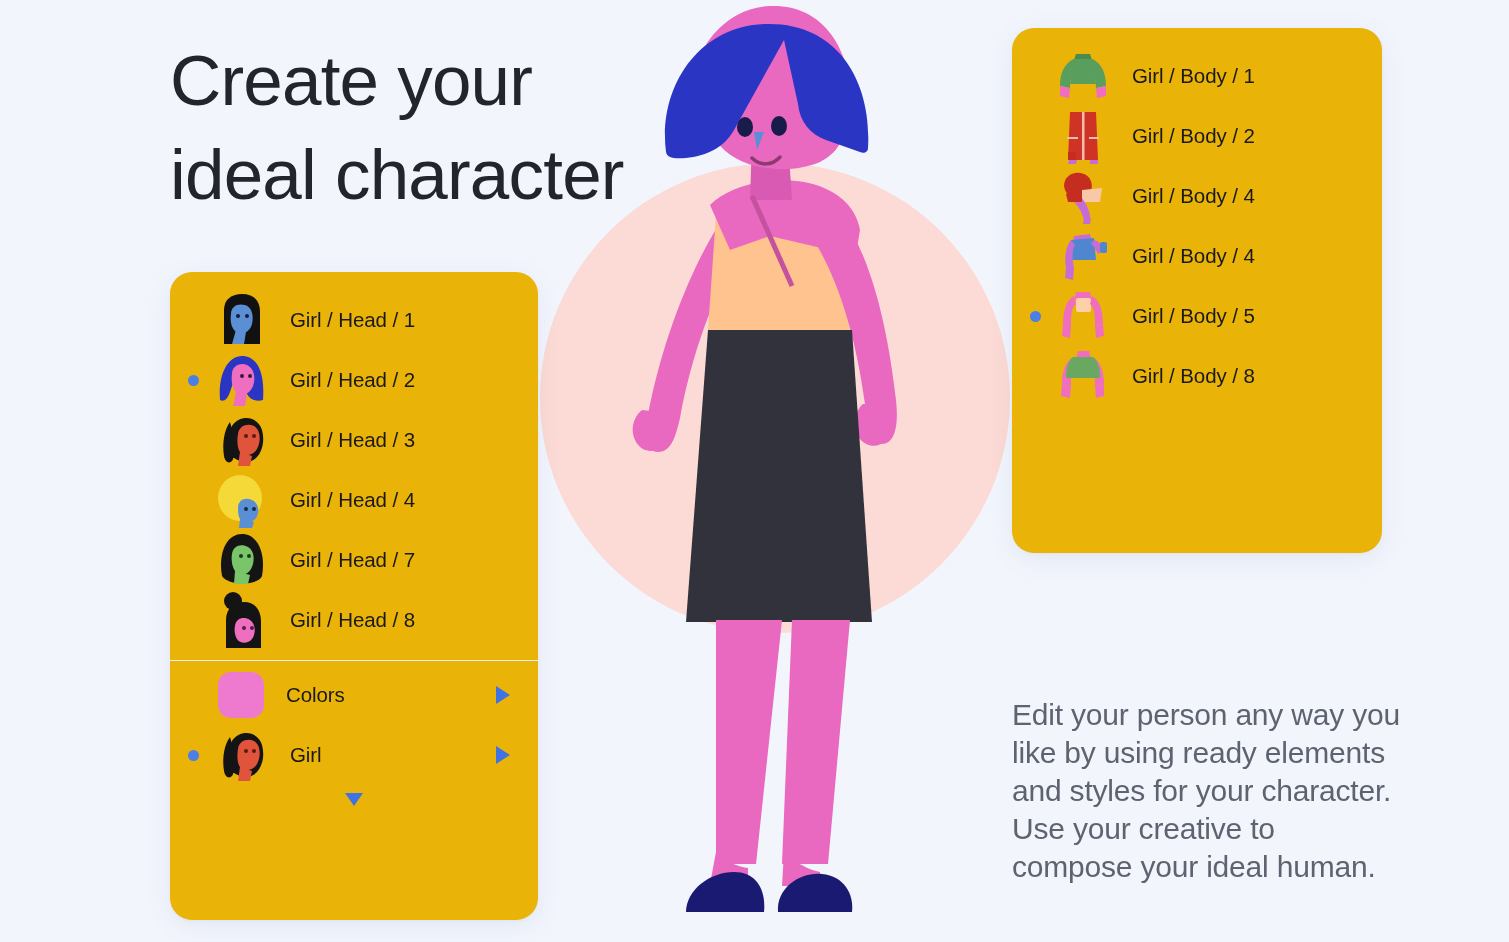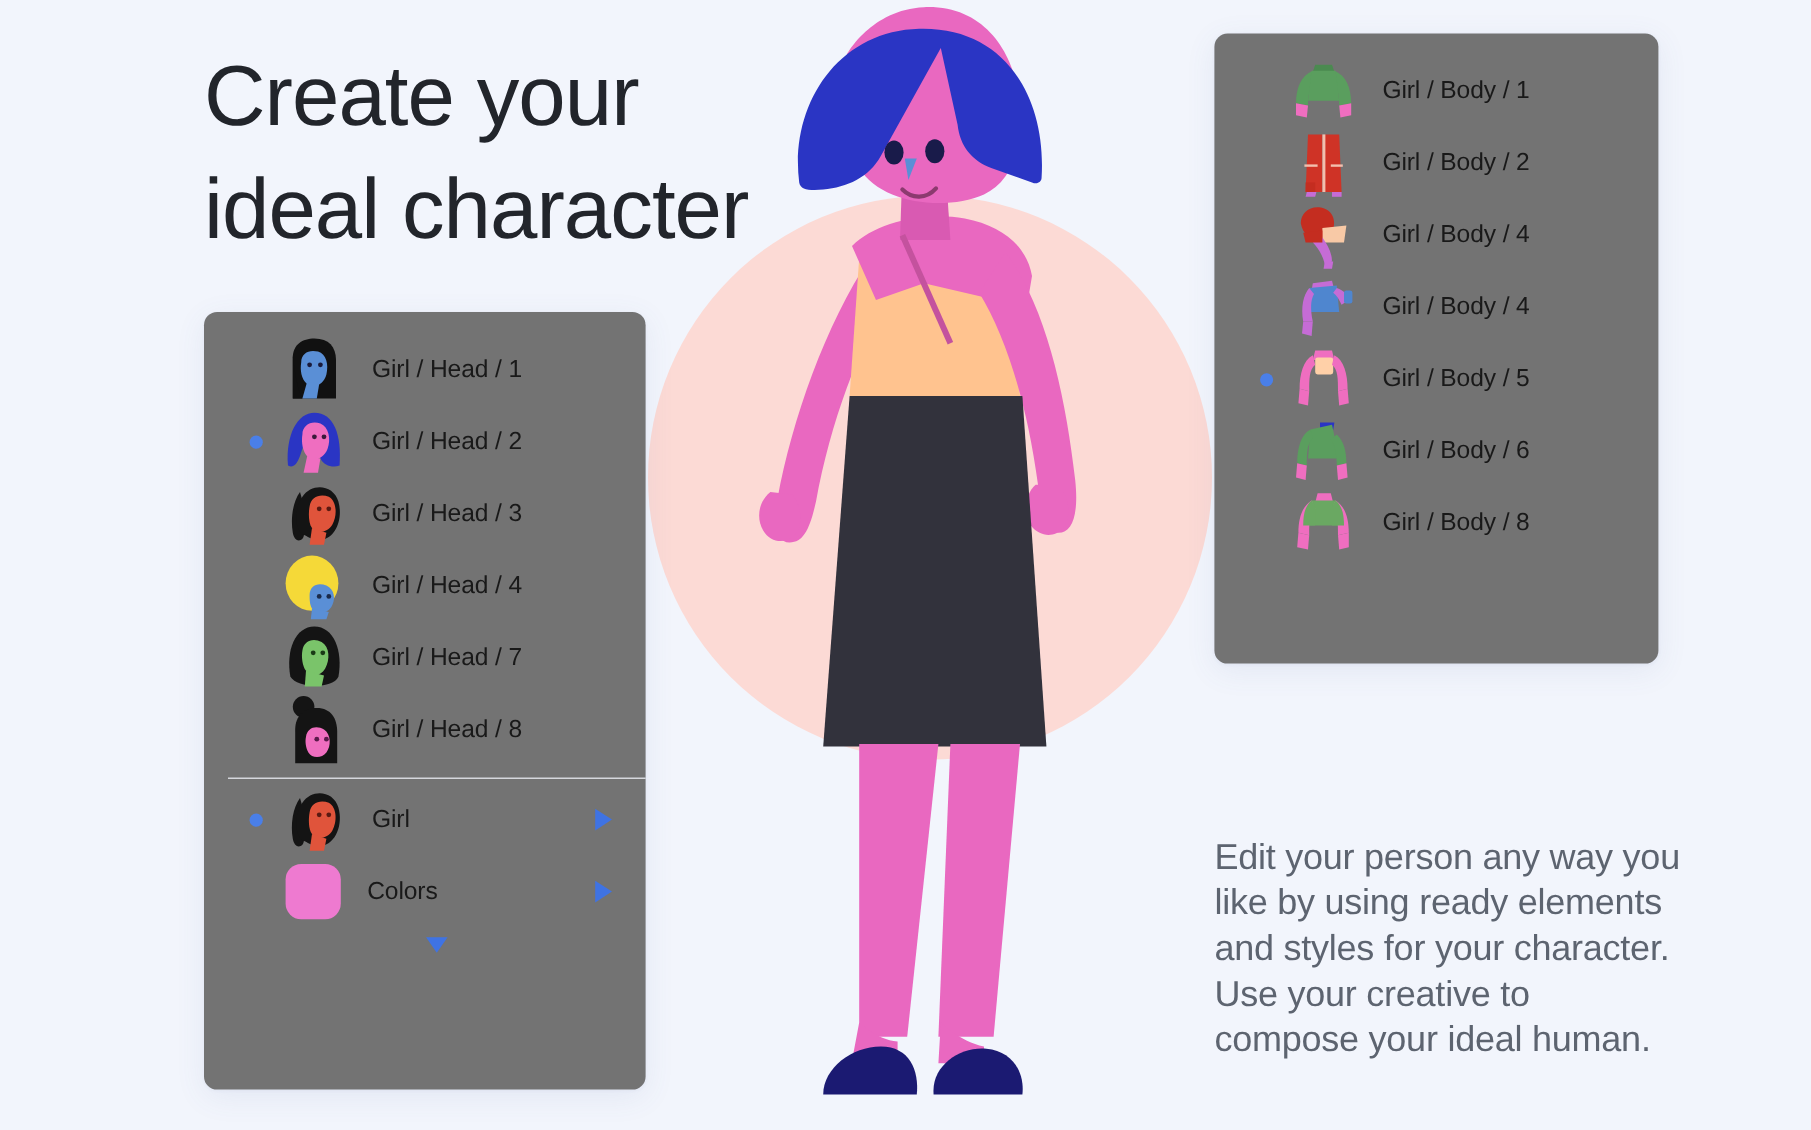--- a/index.html
+++ b/index.html
@@ -36,26 +36,25 @@
     left:20px; top:163px;
     width:470px; height:470px;
     border-radius:50%;
     background:#fcdad5;
   }
   .character { position:absolute; left:0; top:0; width:500px; height:942px; }
 
   
   .card {
     position:absolute;
-    background:#737373;
-    border-radius:11px;
+    background:#eab308;
+    border-radius:22px;
     box-shadow:0 6px 26px rgba(74,95,160,0.09), 0 1px 3px rgba(74,95,160,0.05);
-    padding-left:20px;
-  }
-  .card-left  { left:170px; top:260px; width:368px; height:648px; }
+  }
+  .card-left  { left:170px; top:272px; width:368px; height:648px; }
   .card-right { left:1012px; top:28px; width:370px; height:525px; }
 
   .opt-list { padding:18px 0 0 0; }
 
   .opt-row {
     position:relative;
     display:flex;
     align-items:center;
     height:60px;
     padding-left:24px;
@@ -276,39 +275,39 @@
           <circle cx="30" cy="36" r="2" fill="#5a1a4a"></circle>
             <circle cx="38" cy="36" r="2" fill="#5a1a4a"></circle>
         </svg>
       </span>
       <span class="opt-label">Girl / Head / 8</span>
     </div>
 
     <div class="divider"></div>
 
     <div class="opt-row with-arrow">
+
+      <span class="swatch"></span>
+      <span class="opt-label">Colors</span>
+      <span class="arrow-right"></span>
+    </div>
+
+    <div class="opt-row with-arrow">
       <span class="opt-dot"></span>
       <span class="opt-thumb">
         <svg viewBox="0 0 54 56">
           <path d="M16 10 C10 18 8 32 10 44 C11 50 15 52 18 49 C21 46 19 34 20 24 Z" fill="#141414"></path>
           <path d="M20 46 C12 44 10 26 18 14 C26 2 44 4 48 18 C52 32 46 48 34 50 C28 51 24 48 20 46 Z" fill="#141414"></path>
           <path d="M24 22 C25 14 33 11 40 14 C47 18 47 30 43 37 C39 44 30 45 26 40 C23 36 23 27 24 22 Z" fill="#e0543b"></path>
           <path d="M26 40 L38 44 L36 54 L24 54 Z" fill="#e0543b"></path>
           <circle cx="32" cy="24" r="2" fill="#5a1a12"></circle>
             <circle cx="40" cy="24" r="2" fill="#5a1a12"></circle>
         </svg>
       </span>
       <span class="opt-label">Girl</span>
-      <span class="arrow-right"></span>
-    </div>
-
-    <div class="opt-row with-arrow">
-
-      <span class="swatch"></span>
-      <span class="opt-label">Colors</span>
       <span class="arrow-right"></span>
     </div>
 
     <div class="arrow-down-wrap">
       <span class="arrow-down"></span>
     </div>
   </div>
 </div>
 
 <div class="card card-right">
@@ -383,34 +382,20 @@
           <rect x="20" y="10" width="15" height="14" rx="2" fill="#ffd0a8"></rect>
           <path d="M18 8 C10 12 7 24 7 36 L15 38 C15 28 15 20 20 16 Z" fill="#ef6ec0"></path>
           <path d="M36 8 C44 12 47 24 47 36 L39 38 C39 28 39 20 34 16 Z" fill="#ef6ec0"></path>
           <path d="M7 36 L15 38 L14 50 L6 48 Z" fill="#ef6ec0"></path>
           <path d="M39 38 L47 36 L48 48 L40 50 Z" fill="#ef6ec0"></path>
         </svg>
       </span>
       <span class="opt-label">Girl / Body / 5</span>
     </div>
 
-    <div class="opt-row">
-
-      <span class="opt-thumb">
-        <svg viewBox="0 0 54 56">
-          <path d="M24 4 L36 4 L34 16 L24 12 Z" fill="#2a35c4"></path>
-          <path d="M16 10 L34 6 L40 34 L14 34 Z" fill="#5a9e5e"></path>
-          <path d="M16 10 C8 14 5 26 5 38 L13 40 C13 30 13 22 18 17 Z" fill="#5a9e5e"></path>
-          <path d="M38 14 C44 20 46 28 46 38 L38 40 C38 30 36 22 33 18 Z" fill="#5a9e5e"></path>
-          <path d="M5 38 L13 40 L12 52 L4 50 Z" fill="#ef6ec0"></path>
-          <path d="M38 40 L46 38 L47 50 L39 52 Z" fill="#ef6ec0"></path>
-        </svg>
-      </span>
-      <span class="opt-label">Girl / Body / 6</span>
-    </div>
 
 
     <div class="opt-row">
 
       <span class="opt-thumb">
         <svg viewBox="0 0 54 56">
           <path d="M22 3 L33 3 L35 11 L20 11 Z" fill="#ef6ec0"></path>
           <path d="M17 9 L37 9 L40 30 L14 30 Z" fill="#6aa862"></path>
           <path d="M17 9 C9 14 6 24 6 36 L15 38 C15 28 15 20 20 16 Z" fill="#ef6ec0"></path>
           <path d="M37 9 C45 14 48 24 48 36 L39 38 C39 28 39 20 34 16 Z" fill="#ef6ec0"></path>

